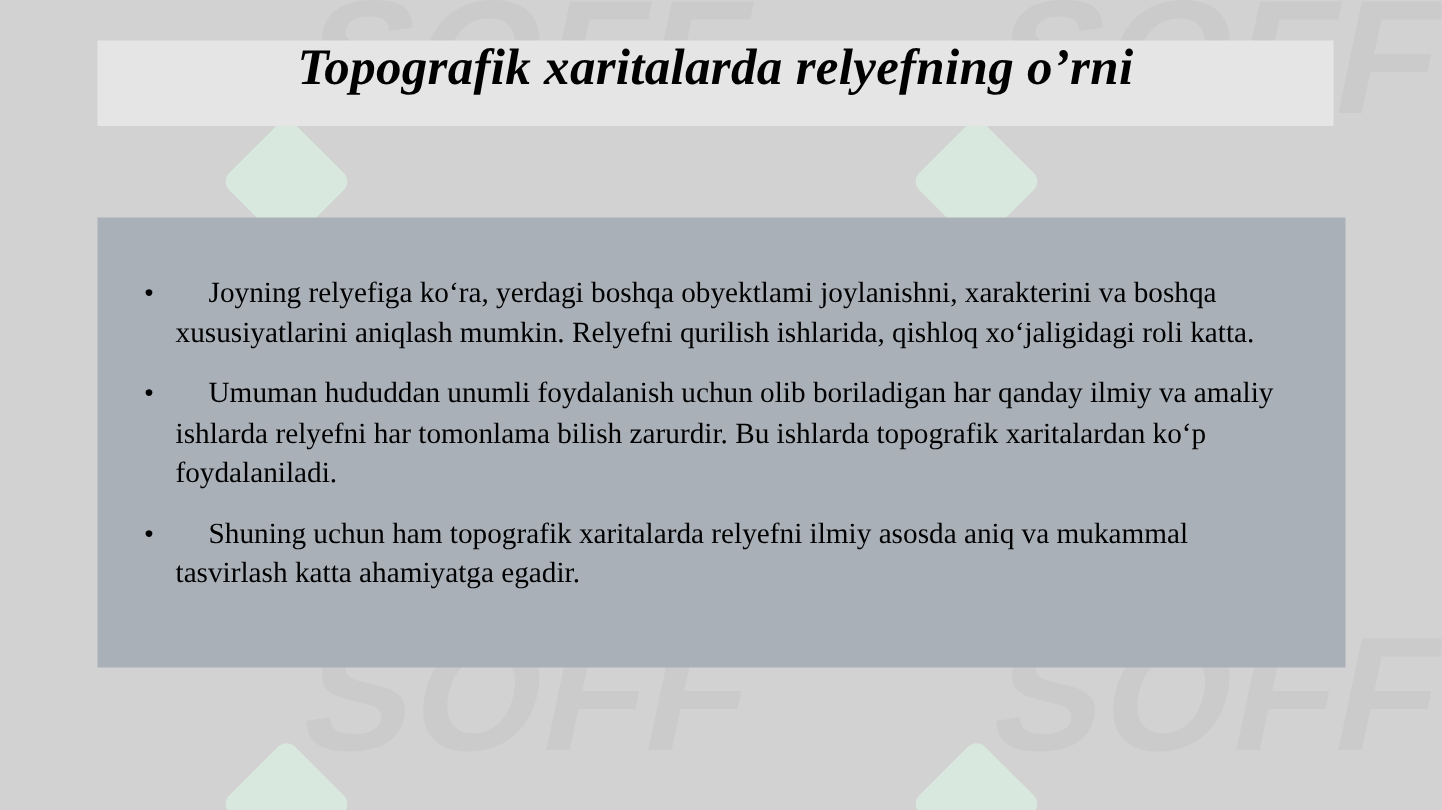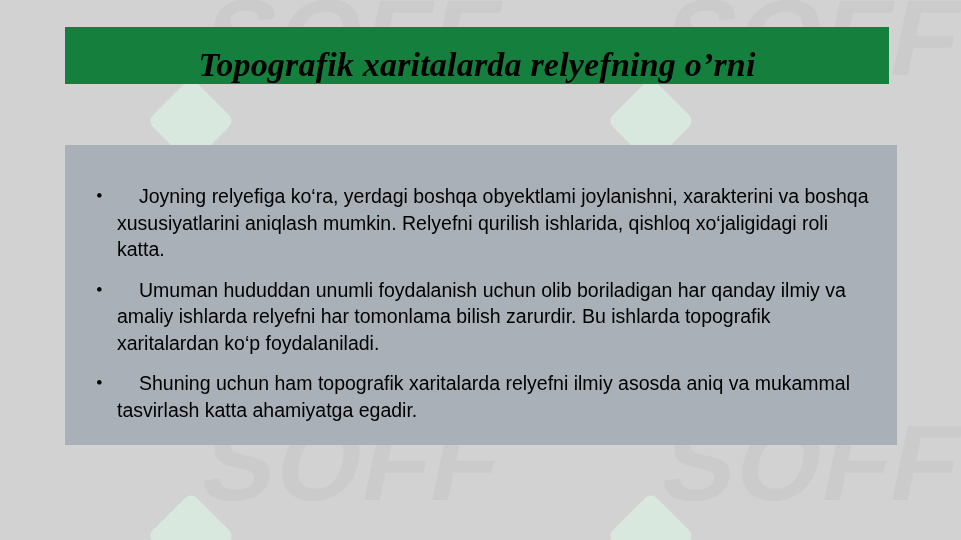--- a/index.html
+++ b/index.html
@@ -37,23 +37,23 @@
     opacity: 0.85;
   }
 
   
   .title-band {
     position: absolute;
     left: 65px;
     top: 27px;
     width: 824px;
     height: 57px;
-    background: #15803d;
+    background: #e5e5e5;
     display: flex;
-    align-items: flex-end;
+    align-items: flex-start;
     justify-content: center;
     z-index: 5;
   }
   .title-text {
     font-family: "Liberation Serif", serif;
     font-style: italic;
     font-weight: bold;
     font-size: 34px;
     color: #000;
     letter-spacing: 0.2px;
@@ -86,21 +86,21 @@
     flex: 0 0 auto;
     width: 30px;
     font-size: 19px;
     line-height: 26px;
     color: #000;
     text-align: left;
     padding-left: 9px;
     box-sizing: border-box;
   }
   .bullet-text {
-    font-family: Liberation Sans, sans-serif;
+    font-family: Liberation Serif, serif;
     font-size: 19.5px;
     line-height: 26.5px;
     color: #000;
     text-indent: 22px;
     max-width: 770px;
   }
 </style>
 </head>
 <body>
 

